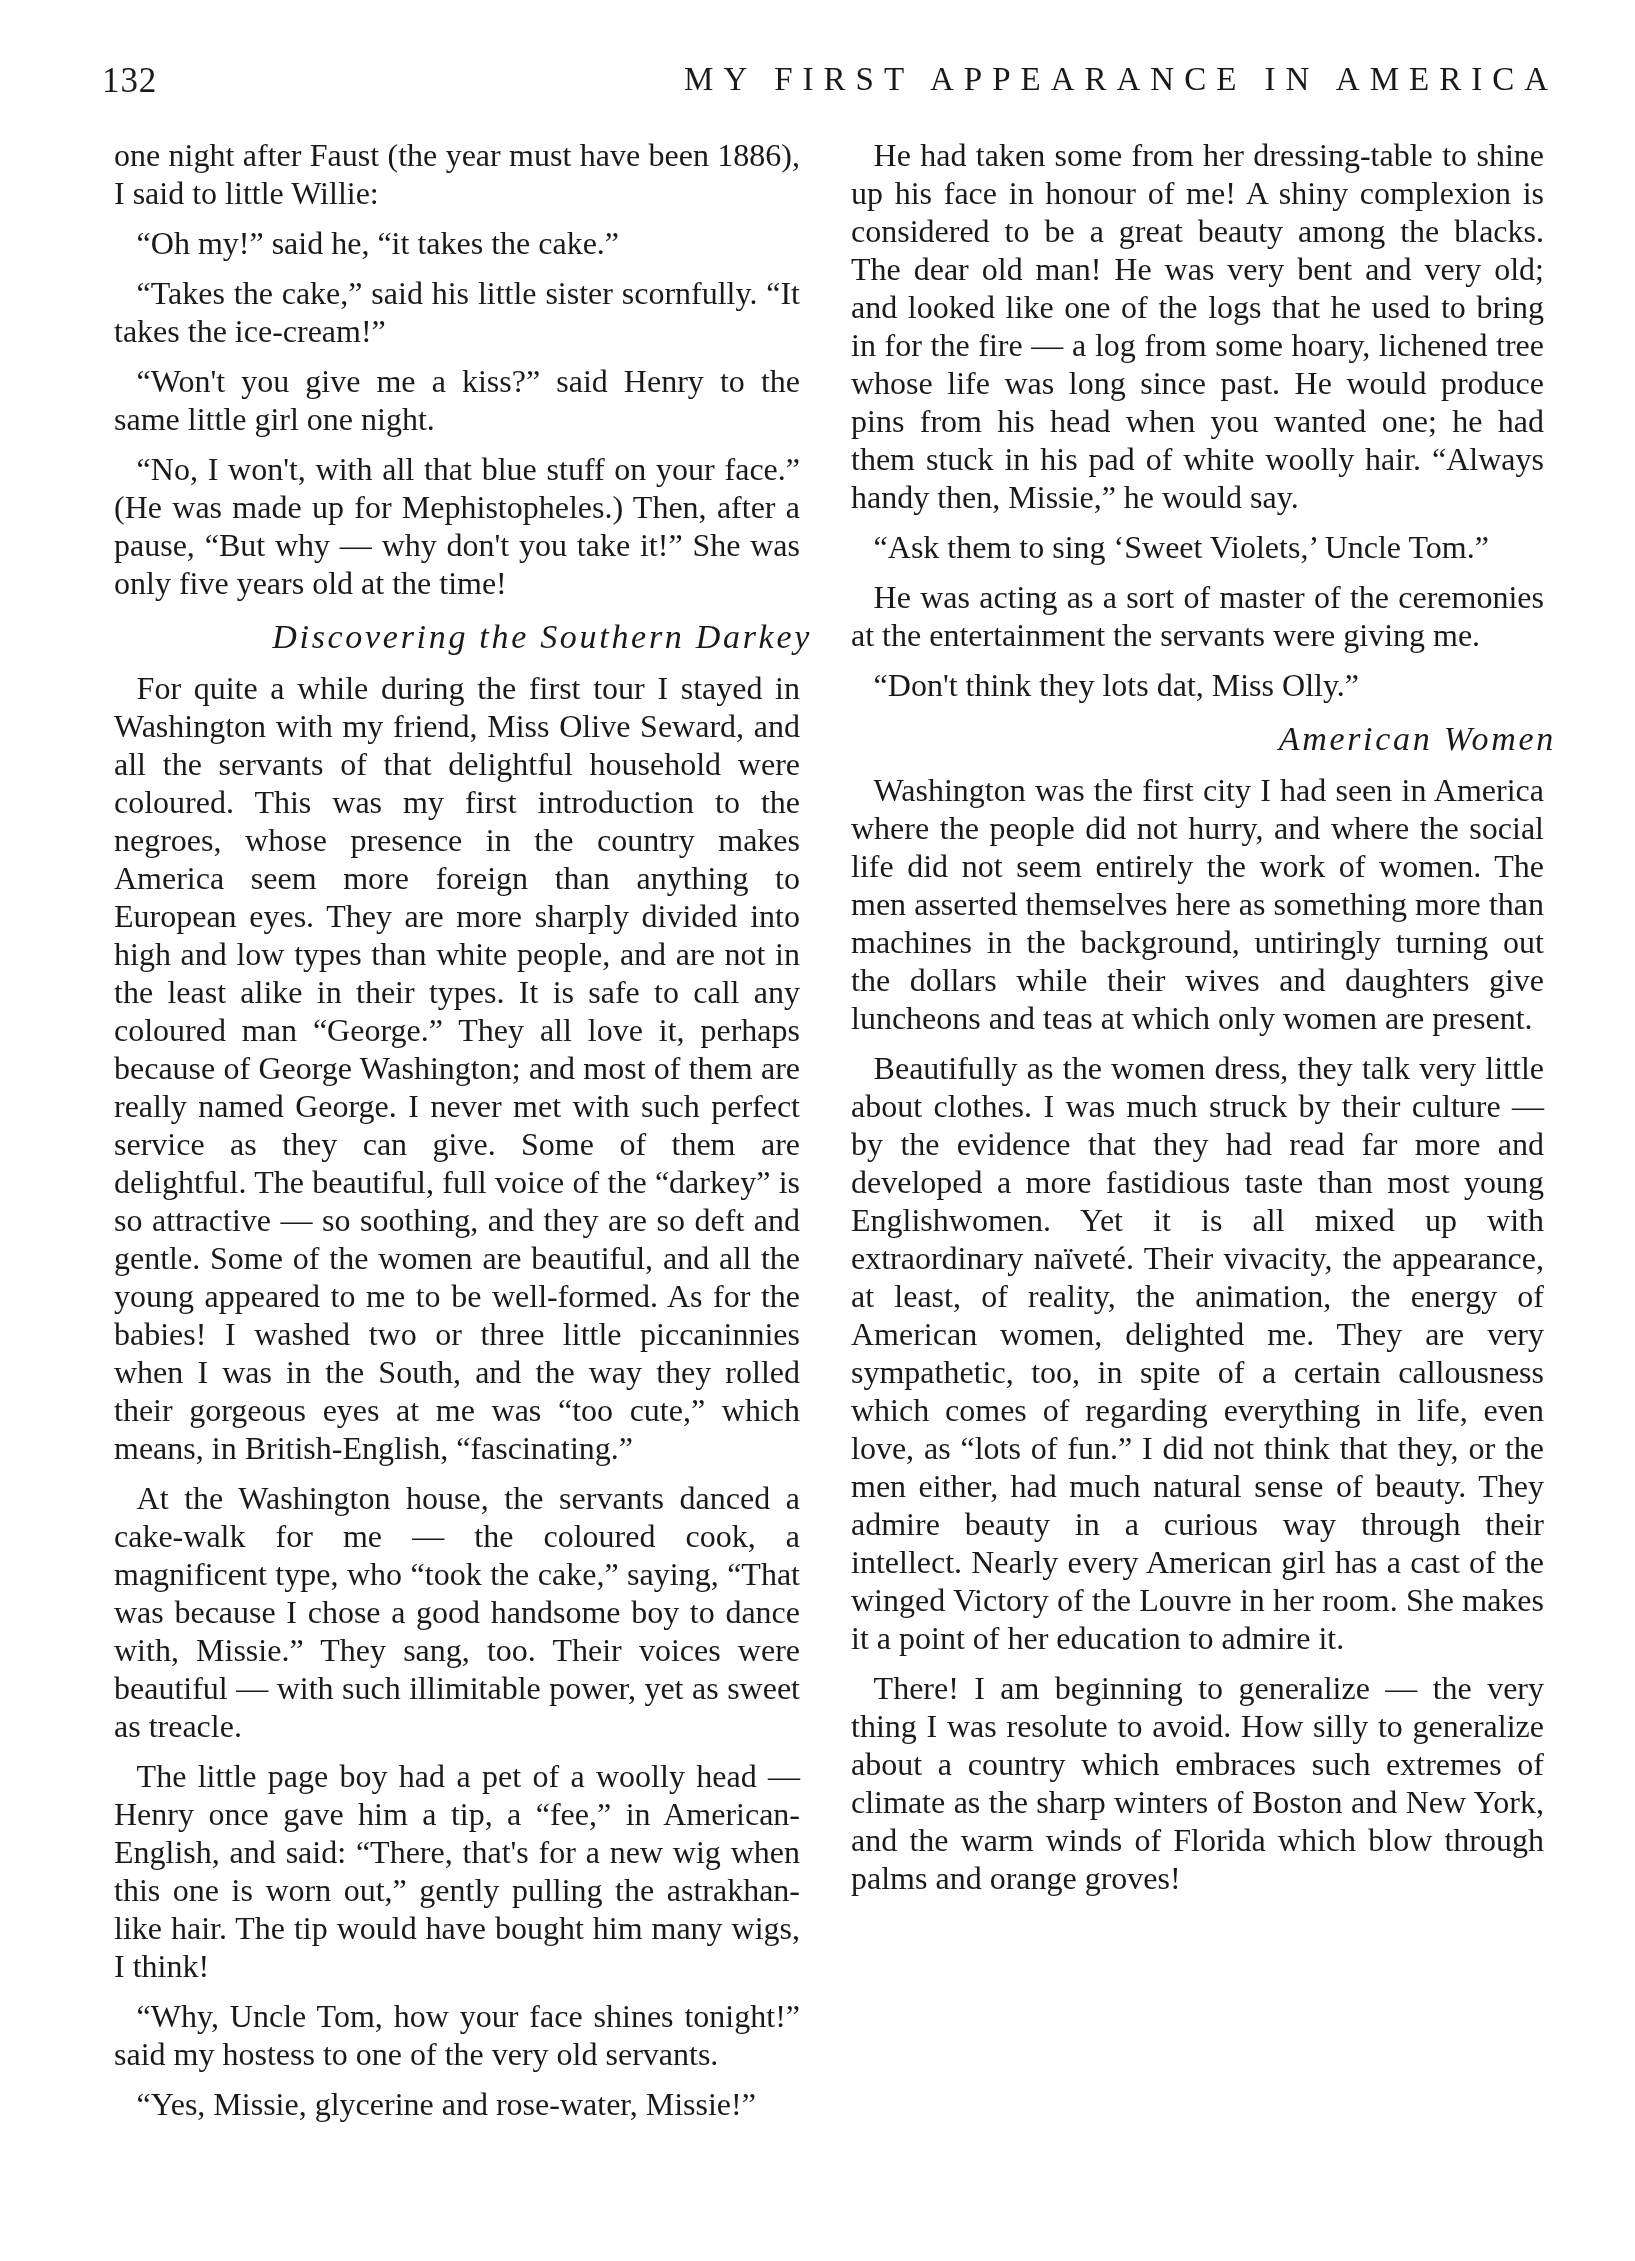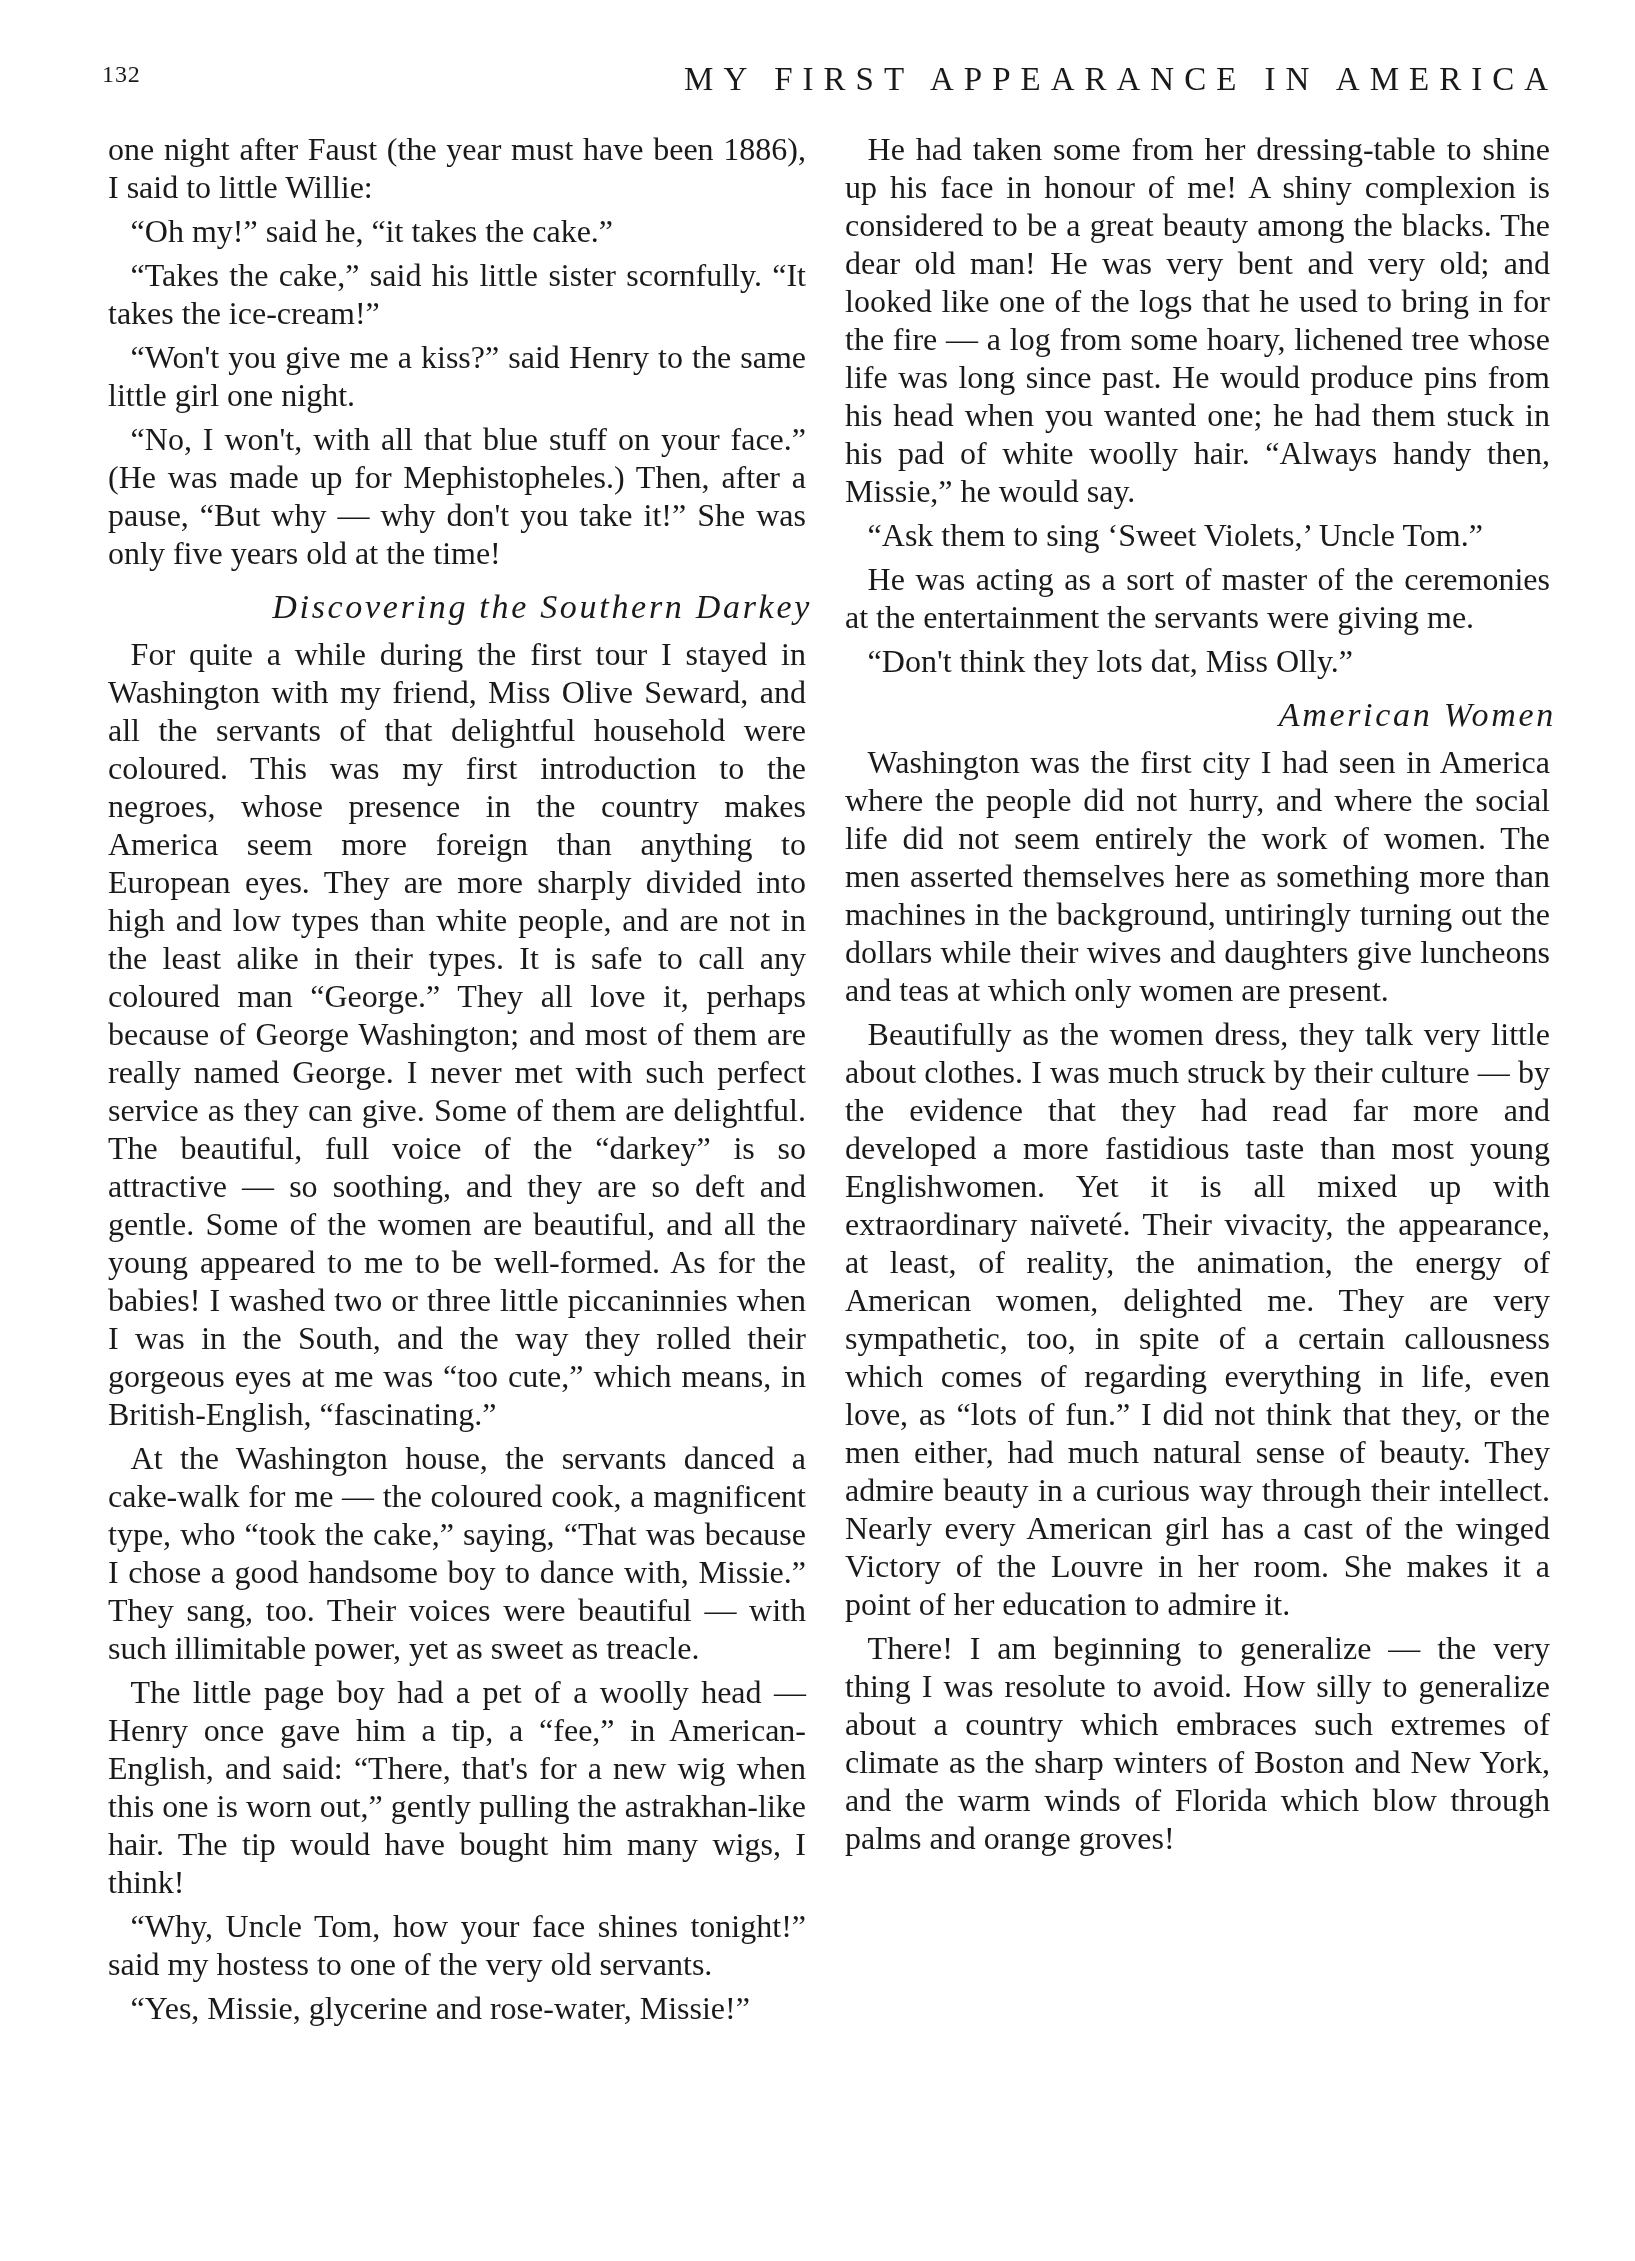--- a/index.html
+++ b/index.html
@@ -1,23 +1,23 @@
 <!DOCTYPE html>
 <html style="font-size:7.2px"><head>
 <meta charset="utf-8">
 <style>
   html,body{margin:0;padding:0;background:#fff;}
   body{width:1635px;height:2442px;position:relative;overflow:hidden;font-family:"Liberation Serif","DejaVu Serif",serif;color:#1a1a1a;}
   .header{position:absolute;top:61px;left:102px;width:1456px;height:45px;}
-  .pagenum{position:absolute;left:0;top:0;font-size:24px;letter-spacing:0.9px;}
+  .pagenum{position:absolute;left:0;top:0;font-size:35px;letter-spacing:0.9px;}
   .runhead{position:absolute;left:0;right:0;top:0;text-align:right;font-size:33px;letter-spacing:10px;}
   .col{position:absolute;top:124px;font-size:32px;line-height:38px;text-align:justify;}
   .col.left{left:102px;width:710px;}
   .col.right{left:839px;width:717px;}
-  .p{margin:6px;text-indent:22.6px;}
+  .p{margin:12px;text-indent:22.6px;}
   .p.noindent{text-indent:0;}
   .h{font-style:italic;text-align:right;font-size:34px;letter-spacing:2.7px;margin:13.6px 0 8.1px 0;line-height:41px;}
 </style>
 </head>
 <body>
 
 <div class="header">
   <span class="pagenum">132</span>
   <div class="runhead">MY FIRST APPEARANCE IN AMERICA</div>
 </div>

